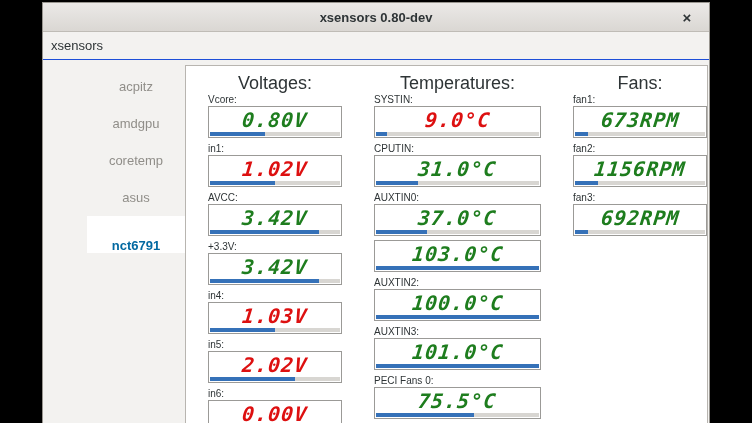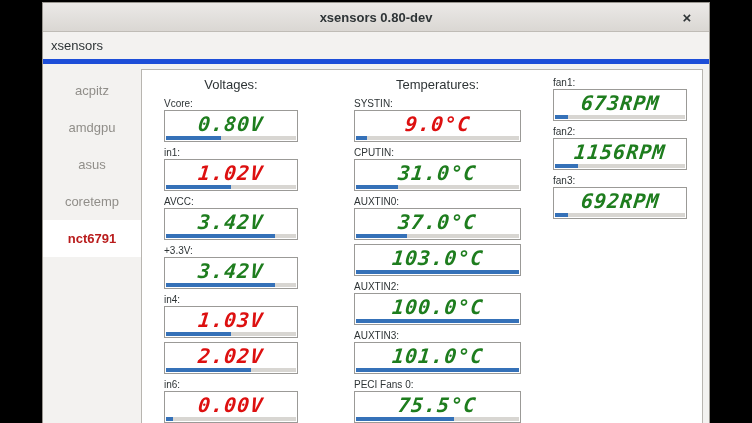--- a/index.html
+++ b/index.html
@@ -6,34 +6,34 @@
   body{width:752px;height:423px;background:#000;overflow:hidden;font-family:"Liberation Sans",sans-serif;}
   .screen{position:relative;width:752px;height:423px;background:#000;overflow:hidden;}
   .window{position:absolute;left:42px;top:2px;width:668px;height:421px;background:#f3f2f0;
           border:1px solid #98958f;border-bottom:none;box-sizing:border-box;overflow:hidden;}
   .titlebar{height:28px;background:linear-gradient(#ebe9e7,#dad7d3);border-bottom:1px solid #bfbcb6;
             position:relative;display:flex;align-items:center;justify-content:center;
             font-size:13px;font-weight:bold;color:#2e3436;}
   .close{position:absolute;right:12px;top:50%;transform:translateY(-50%);font-size:15px;font-weight:bold;
          color:#2e3436;width:20px;text-align:center;cursor:pointer;}
   .menubar{height:27px;display:flex;align-items:center;padding-left:8px;font-size:13px;color:#2e3436;
-           background:#f3f2f0;border-bottom:5px solid #1d4ed8;}
-  .content{display:flex;height:calc(421px - 57px);}
+           background:#f3f2f0;border-bottom:1px solid #1d4ed8;}
+  .content{display:flex;height:calc(421px - 57px);padding-left:44px;}
   .sidebar{width:98px;padding-top:8px;box-sizing:border-box;flex:none;}
   .sidebar-item{height:37px;display:flex;align-items:center;justify-content:center;
                 font-size:13px;color:#908e89;cursor:pointer;}
-  .sidebar-item.selected{background:#ffffff;color:#b91c1c;font-weight:bold;}
+  .sidebar-item.selected{background:#ffffff;color:#0369a1;font-weight:bold;align-items:flex-end;}
   .main{flex:1;padding:5px 6px 0 0;box-sizing:border-box;}
   .panel{background:#fff;border:1px solid #b8b5b0;height:360px;box-sizing:border-box;overflow:hidden;
          padding:6px 0 0 22px;display:flex;gap:32px;}
   .col{display:flex;flex-direction:column;flex:none;}
   .col-v{width:134px;}
-  .col-t{width:167px;margin-left:24px;}
+  .col-t{width:167px;}
   .col-f{width:134px;}
-  .col-header{height:21px;text-align:center;font-size:13px;color:#2e3436;padding-top:1px;box-sizing:border-box;}
+  .col-header{height:21px;text-align:center;font-size:18px;color:#2e3436;padding-top:1px;box-sizing:border-box;}
   .cell{margin-bottom:4px;}
   .slabel{font-size:10px;line-height:13px;height:13px;color:#2e3436;margin-bottom:0;}
   .sbox{border:1px solid #9b9a97;background:#fff;height:32px;box-sizing:border-box;position:relative;
         display:flex;align-items:center;justify-content:center;}
   .sval{font-family:"DejaVu Sans Mono",monospace;font-style:italic;font-weight:bold;font-size:20px;
         letter-spacing:1px;transform:skewX(-6deg);padding-bottom:4px;white-space:nowrap;}
   .strack{position:absolute;left:1px;right:1px;bottom:1px;height:4px;background:#d8d6d2;overflow:hidden;}
   .sfill{height:100%;width:0;}
 </style>
 </head>
@@ -54,24 +54,24 @@
     <div class="content">
 
       <div class="sidebar">
         <div class="sidebar-item">
           <span>acpitz</span>
         </div>
         <div class="sidebar-item">
           <span>amdgpu</span>
         </div>
         <div class="sidebar-item">
+          <span>coretemp</span>
+        </div>
+        <div class="sidebar-item">
           <span>asus</span>
-        </div>
-        <div class="sidebar-item">
-          <span>coretemp</span>
         </div>
         <div class="sidebar-item selected">
           <span>nct6791</span>
         </div>
       </div>
 
       <div class="main">
         <div class="panel">
 
           <div class="col col-v">
@@ -121,20 +121,21 @@
               <div class="slabel">in4:</div>
               <div class="sbox">
                 <span class="sval" style="color: rgb(221, 16, 16);">1.03V</span>
                 <div class="strack">
                     <div class="sfill" style="width: 50%; background: rgb(53, 113, 184);"></div>
                   </div>
               </div>
             </div>
 
             <div class="cell">
+              <div class="slabel">in5:</div>
               <div class="sbox">
                 <span class="sval" style="color: rgb(221, 16, 16);">2.02V</span>
                 <div class="strack">
                     <div class="sfill" style="width: 65%; background: rgb(53, 113, 184);"></div>
                   </div>
               </div>
             </div>
 
             <div class="cell">
               <div class="slabel">in6:</div>
@@ -214,20 +215,21 @@
               <div class="sbox">
                 <span class="sval" style="color: rgb(30, 125, 30);">75.5°C</span>
                 <div class="strack">
                     <div class="sfill" style="width: 60%; background: rgb(53, 113, 184);"></div>
                   </div>
               </div>
             </div>
           </div>
 
           <div class="col col-f">
+            <div class="col-header">Fans:</div>
 
             <div class="cell">
               <div class="slabel">fan1:</div>
               <div class="sbox">
                 <span class="sval" style="color: rgb(30, 125, 30);">673RPM</span>
                 <div class="strack">
                     <div class="sfill" style="width: 10%; background: rgb(53, 113, 184);"></div>
                   </div>
               </div>
             </div>

